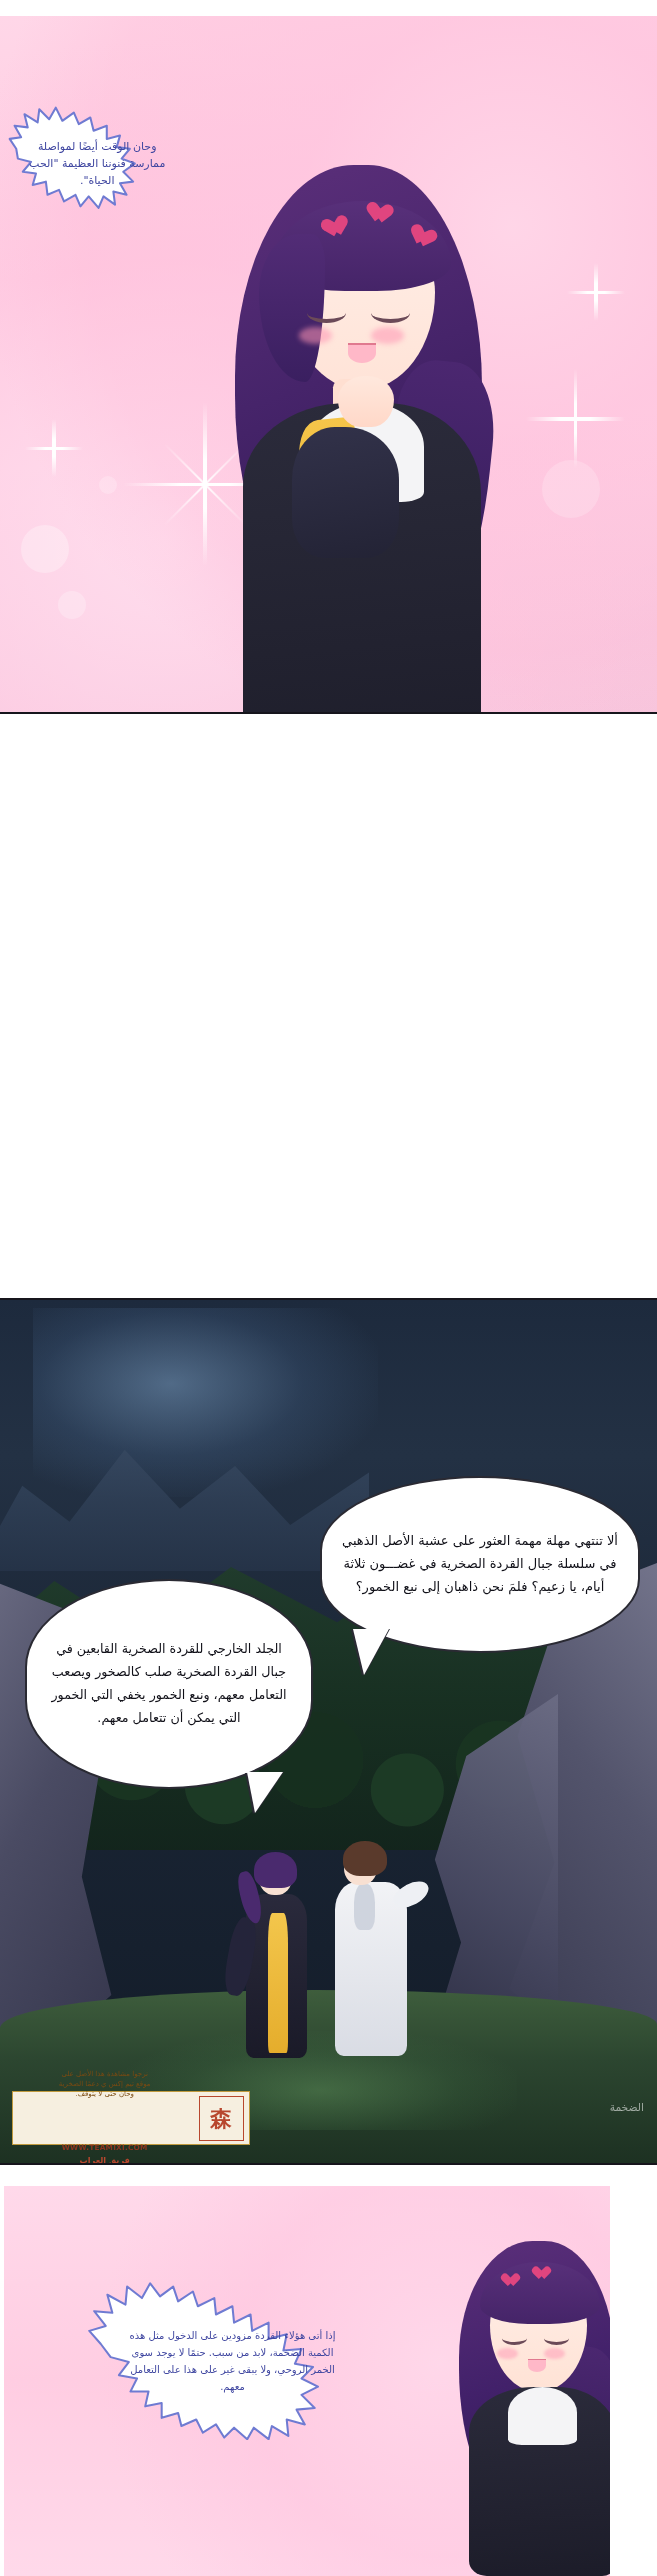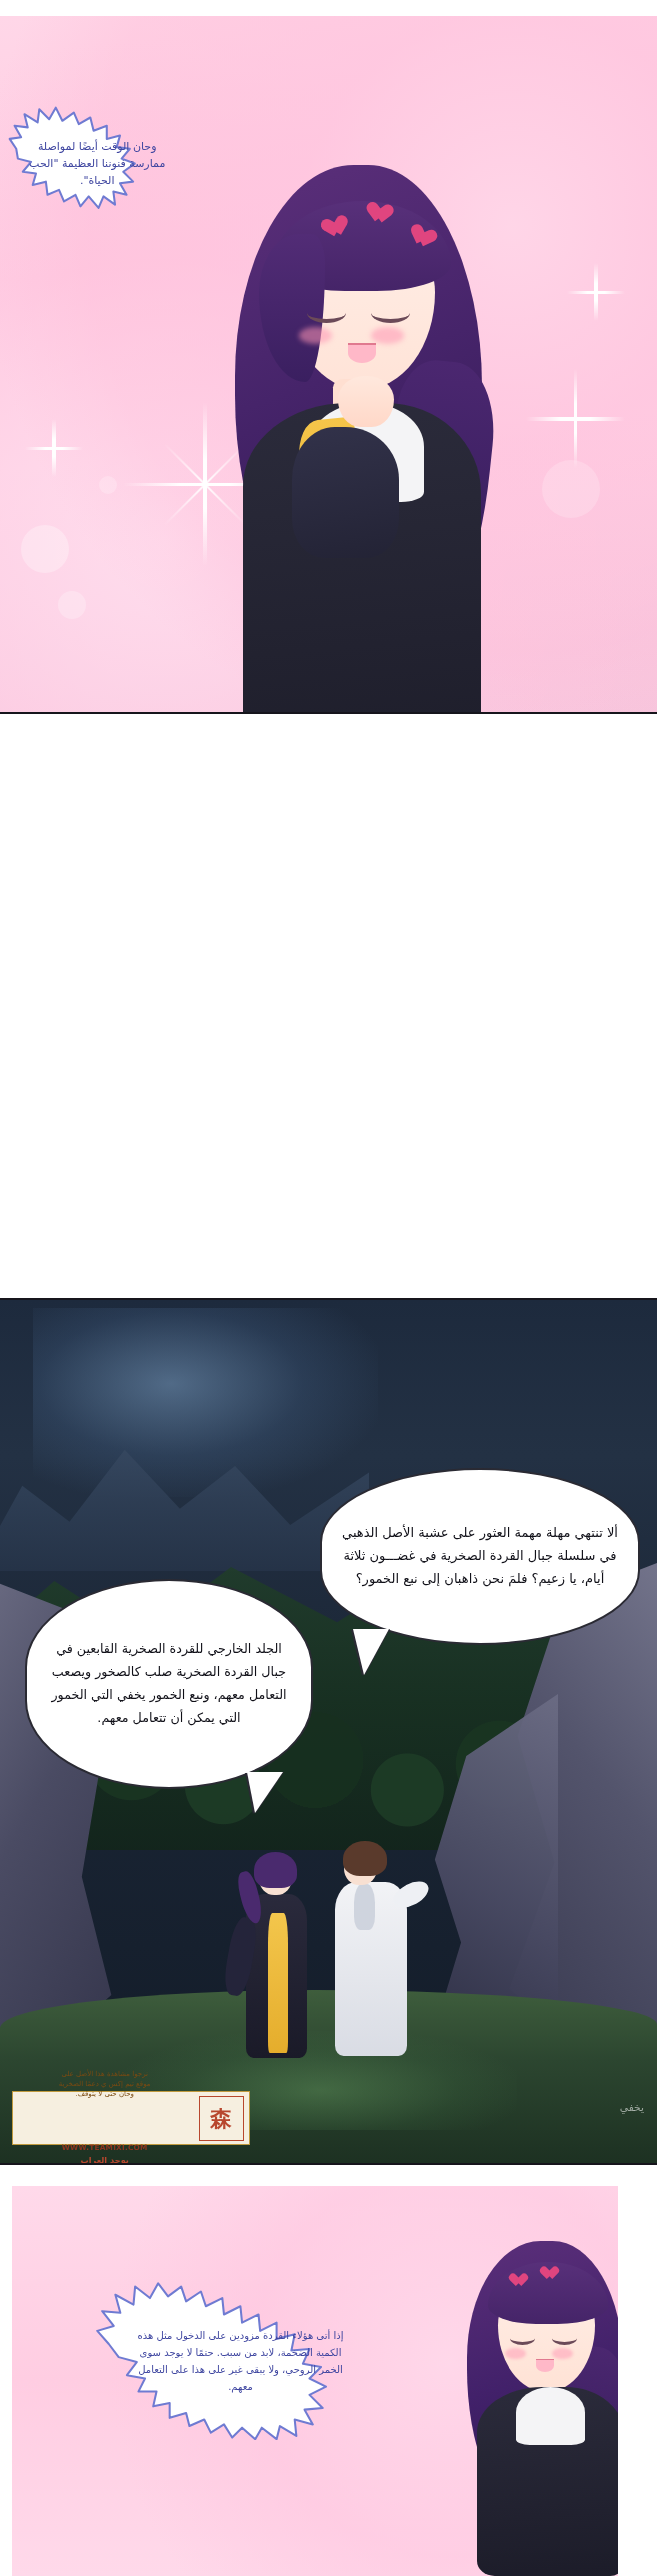--- a/index.html
+++ b/index.html
@@ -404,21 +404,21 @@
     font-size: 13px;
     line-height: 1.75;
     font-family: "DejaVu Sans", sans-serif;
   }
   .bubble-tail {
     position: absolute;
     width: 0; height: 0;
   }
   .bubble2 {
     left: 320px;
-    top: 168px;
+    top: 176px;
     width: 320px;
     height: 177px;
   }
   .bubble2-tail {
     left: 353px; top: 329px;
     border-left: 11.5px solid transparent;
     border-right: 25px solid transparent;
     border-top: 46px solid #ffffff;
     filter: drop-shadow(-1.6px 1.6px 0 #2a2a33) drop-shadow(1.6px 0.8px 0 #2a2a33);
     z-index: 3;
@@ -494,21 +494,21 @@
     bottom: 49px;
     color: rgba(255,255,255,0.55);
     font-size: 10.7px;
     letter-spacing: 1.6px;
     font-family: "DejaVu Sans", sans-serif;
   }
 
   
   .panel3 {
     position: absolute;
-    left: 12px;
+    left: 4px;
     top: 2186px;
     width: 606px;
     height: 390px;
     background:
       radial-gradient(circle at 72% 45%, rgba(255,216,234,0.95) 0%, rgba(255,198,224,0.55) 40%, rgba(255,198,224,0) 70%),
       linear-gradient(180deg, #ffd9ea 0%, #ffcde2 50%, #ffd9ea 100%);
     overflow: hidden;
   }
   .char3 { position: absolute; left: 440px; top: 45px; width: 189px; height: 329px; }
   .hair-back3 {
@@ -715,25 +715,25 @@
     <div class="bubble-tail bubble3-tail"></div>
     <div class="bubble bubble3">الجلد الخارجي للقردة الصخرية القابعين في جبال القردة الصخرية صلب كالصخور ويصعب التعامل معهم، ونبع الخمور يخفي التي الخمور التي يمكن أن تتعامل معهم.</div>
 
     <div class="credit-box">
       <div class="credit-logo">森</div>
       <div class="credit-text">
         <div>نرجوا مشاهدة هذا الأصل على</div>
         <div>موقع تيم إكس ي دعمًا الصخرية</div>
         <div>وحان حتى لا يتوقف.</div>
         <div class="credit-site">WWW.TEAMIXI.COM</div>
-        <div class="credit-team">يوجد العراب</div>
+        <div class="credit-team">فريق العراب</div>
       </div>
     </div>
 
-    <div class="wm-right">يخفي</div>
+    <div class="wm-right">الضخمة</div>
   </div>
 
   <div class="panel3">
 
     <div class="char3">
       <div class="hair-back3"></div>
       <div class="hair-tail3"></div>
       <div class="face3"></div>
       <div class="fringe3"></div>
       <div class="heart3 h3a"></div>

